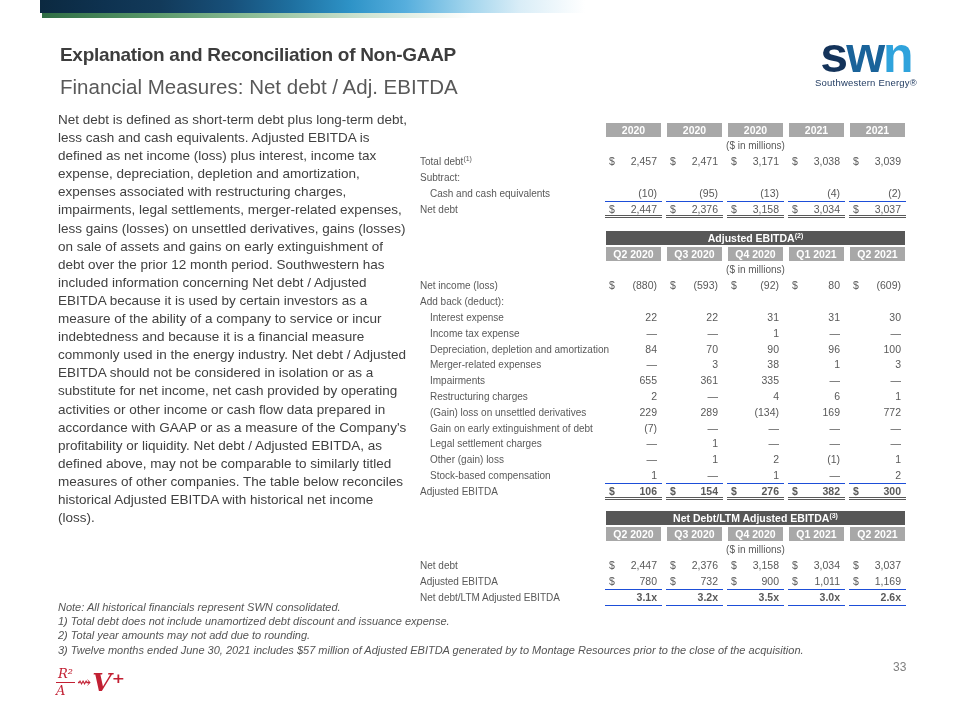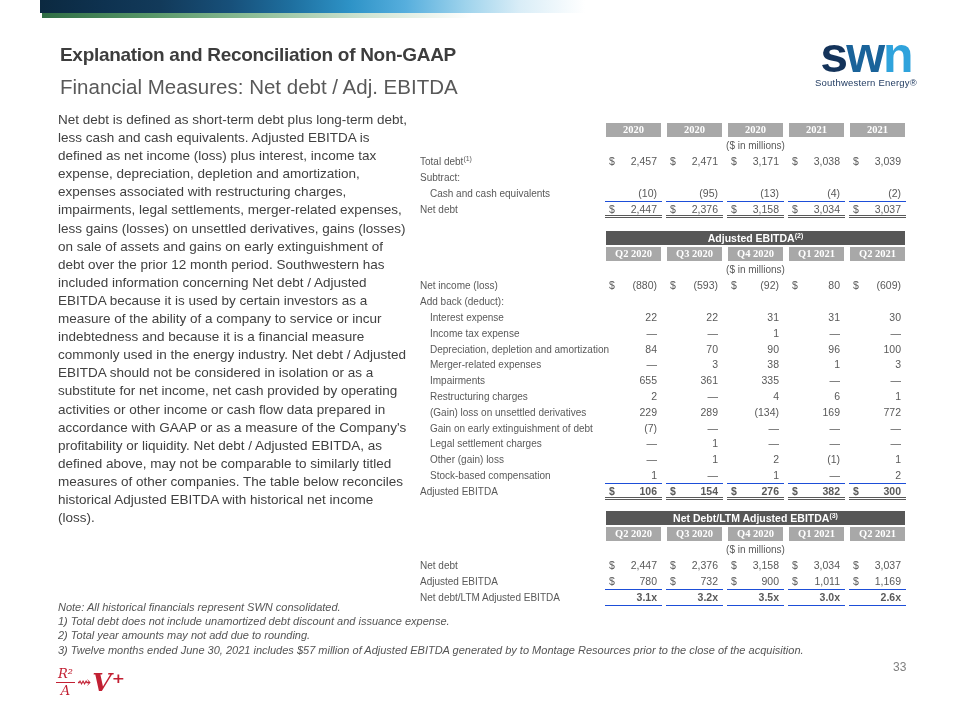--- a/index.html
+++ b/index.html
@@ -39,21 +39,21 @@
     display:grid; grid-template-columns:183px repeat(5,61px);
     grid-auto-rows:15.8px; font-size:10.5px; color:#595959;
   }
   #t0 { top:107px; } #t1 { top:231px; } #t2 { top:511px; }
   .fin-table sup { font-size:7px; vertical-align:super; line-height:0; }
   .hdr {
     height:14px; margin:0 3px; color:#fff; font-weight:bold;
     text-align:center; font-size:10.5px; line-height:14px; white-space:nowrap;
   }
   .dark { background:#575757;margin-top:16px; }
-  .gray { background:#a8a8a8;font-family:Liberation Serif, serif; }
+  .gray { background:#a8a8a8; }
   .span-hdr {
     grid-column:2/7; height:14px; margin:0 3px; background:#575757; color:#fff;
     font-weight:bold; text-align:center; font-size:10.5px; line-height:14px;
   }
   .units { grid-column:2/7; text-align:center; font-size:10px; line-height:13px; color:#595959; }
   .lbl { white-space:nowrap; line-height:15.8px; font-size:10px; }
   .lbl.ind { padding-left:10px; }
   .val { margin:0 2px; text-align:right; padding:0 5px 0 4px; line-height:15.8px; }
   .val.dollar { display:flex; justify-content:space-between; }
   .u1 { border-bottom:1px solid #1d4ed8; }
@@ -61,21 +61,21 @@
   .boldv { font-weight:bold; }
   .footnotes {
     position:absolute; left:58px; top:600px; width:850px;
     font-size:11px; font-style:italic; color:#555; line-height:14.2px;
   }
   .formula {
     position:absolute; left:56px; top:662px; color:#c22033;
     font-style:italic; font-family:"DejaVu Serif", serif;
     display:flex; align-items:center; height:40px;
   }
-  .frac { display:inline-flex; flex-direction:column; align-items:center; font-size:13px; line-height:1.05; }
+  .frac { display:inline-flex; flex-direction:column; align-items:flex-start; font-size:13px; line-height:1.05; }
   .frac .num { border-bottom:1.5px solid #c22033; padding:0 2px 1px; }
   .frac .den { padding-top:1px; }
   .arr { font-size:17px; margin:0 1px 0 2px; font-style:normal; }
   .vv { font-size:25px; line-height:1; font-weight:bold; }
   .pagenum { position:absolute; left:893px; top:660px; font-size:12px; color:#7f7f7f; }
 </style>
 </head>
 <body>
 
 <div class="slide">

